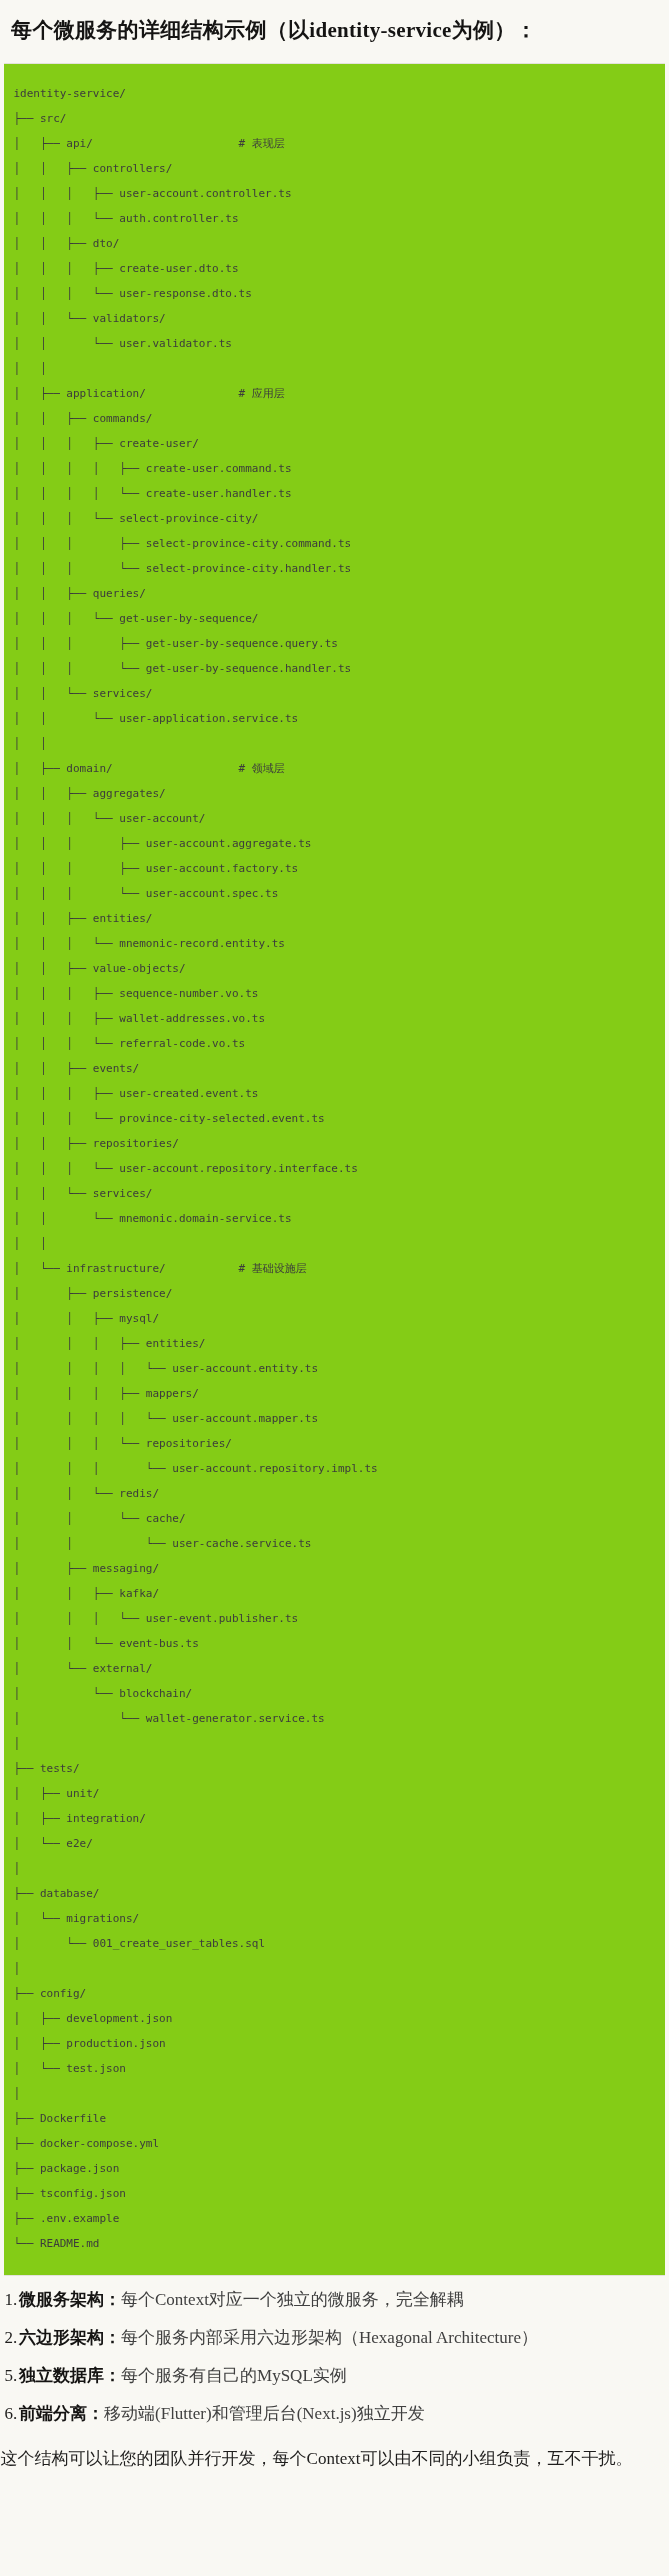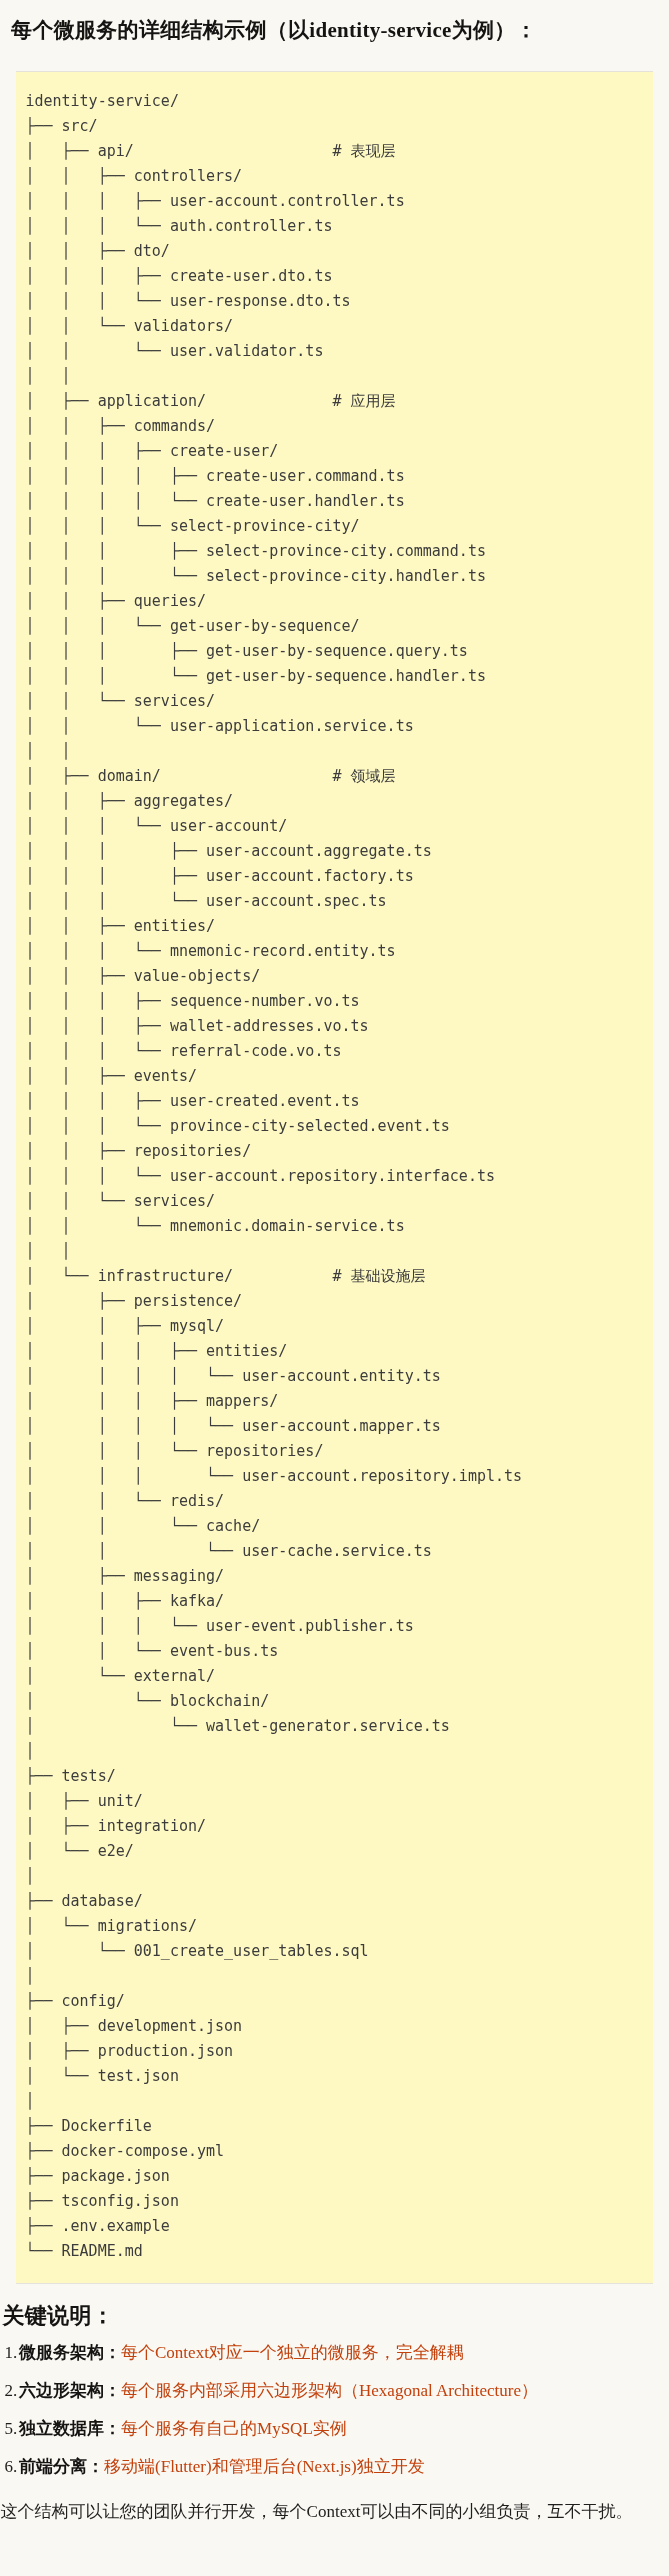--- a/index.html
+++ b/index.html
@@ -18,27 +18,27 @@
   .page-title {
     font-size: 21px;
     line-height: 27.5px;
     font-weight: bold;
     color: #151413;
     margin: 8px;
     padding: 8.8px 5px 10.6px 3.1px;
     letter-spacing: 0.3px;
   }
   .code-block {
-    margin: 16px;
-    background: #fef9c3;
+    margin: 4px;
+    background: #84cc16;
     border-top: 0.6px solid #e4e2db;
     border-bottom: 0.6px solid #e4e2db;
     padding: 17.5px 6.3px 19px 9.4px;
     font-family: "DejaVu Sans Mono", monospace;
-    font-size: 15px;
+    font-size: 11px;
     line-height: 25px;
     color: #3c3c3c;
     white-space: pre;
     overflow: hidden;
   }
   .notes-heading {
     font-size: 22px;
     line-height: 29px;
     font-weight: bold;
     color: #151413;
@@ -57,21 +57,21 @@
     margin: 0 0 15px 0;
   }
   .note-number {
     margin-right: 1.9px;
   }
   .note-label {
     font-weight: bold;
     color: #151413;
   }
   .note-text {
-    color: #c2410c;
+    color: #404040;
   }
   .footer-note {
     font-size: 17px;
     line-height: 23px;
     margin: 22.5px 0 0 0;
     padding: 0 1.3px 15px 0.6px;
   }
 </style>
 </head>
 <body>
@@ -161,21 +161,20 @@
 │   ├── production.json
 │   └── test.json
 │
 ├── Dockerfile
 ├── docker-compose.yml
 ├── package.json
 ├── tsconfig.json
 ├── .env.example
 └── README.md</pre>
 
-  <h2 class="notes-heading">关键说明：</h2>
 
   <ol class="notes-list">
     <li class="note-item">
       <span class="note-number">1.</span><span class="note-label">微服务架构：</span><span class="note-text">每个Context对应一个独立的微服务，完全解耦</span>
     </li>
     <li class="note-item">
       <span class="note-number">2.</span><span class="note-label">六边形架构：</span><span class="note-text">每个服务内部采用六边形架构（Hexagonal Architecture）</span>
     </li>
     <li class="note-item">
       <span class="note-number">5.</span><span class="note-label">独立数据库：</span><span class="note-text">每个服务有自己的MySQL实例</span>

